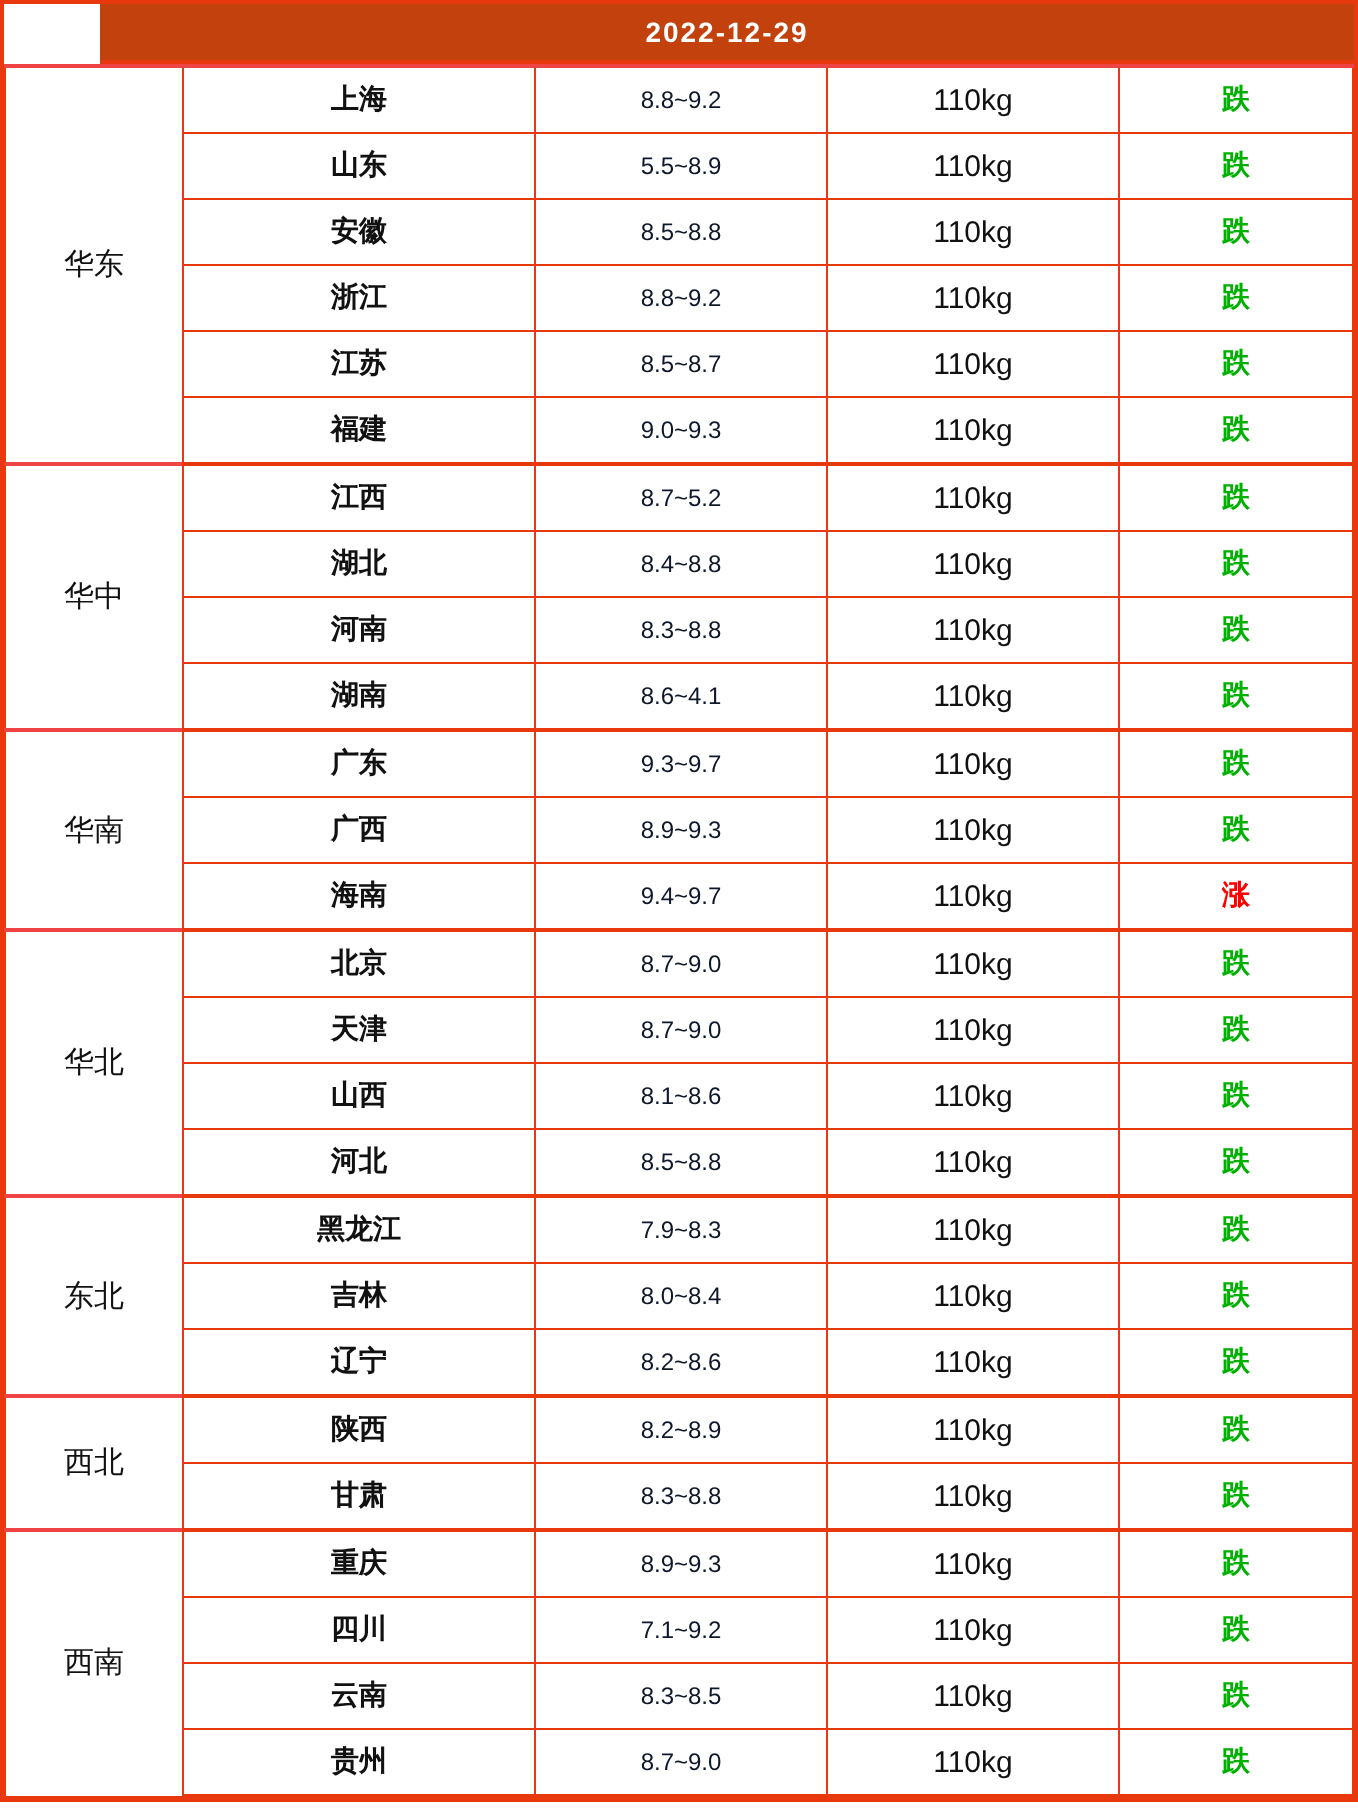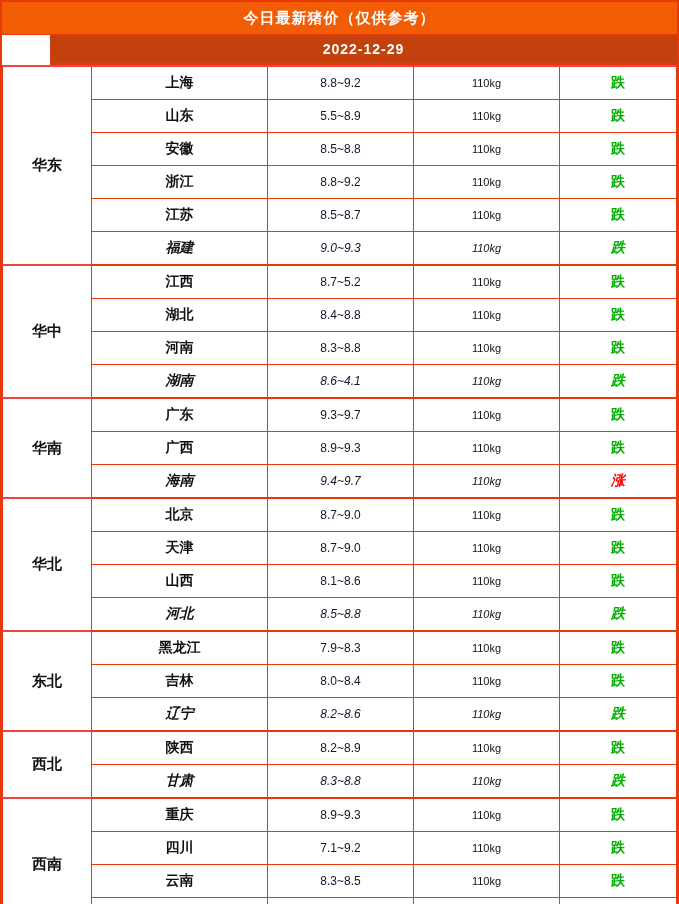--- a/index.html
+++ b/index.html
@@ -48,55 +48,54 @@
   table.price-table td {
     border: 1px solid #e8380d;
     height: 32px;
     text-align: center;
     vertical-align: middle;
     padding: 0;
   }
   td.region {
     width: 88px;
     font-size: 15px;
-    font-weight: bold;
+    font-weight: normal;
     color: #111111;
     border-bottom: 2px solid #e8380d;
     border-top: 2px solid #e8380d;
   }
   td.province {
     width: 175px;
     font-size: 14px;
     font-weight: bold;
     color: #111111;
   }
   td.price {
     width: 145px;
     font-size: 12px;
     color: #0f172a;
   }
   td.weight {
     width: 145px;
-    font-size: 11px;
+    font-size: 15px;
     color: #111111;
   }
   td.trend {
     font-size: 14px;
     font-weight: bold;
   }
   td.trend.down { color: #00b000; }
   td.trend.up { color: #ff0000; }
   tr.group-start td { border-top: 2px solid #ef4444; }
-  tr.group-end td { border-bottom: 2px solid #e8380d; font-style: italic; }
+  tr.group-end td { border-bottom: 2px solid #e8380d; }
 </style>
 </head>
 <body>
 
 <div class="sheet">
-  <div class="title-bar">今日最新猪价（仅供参考）</div>
   <div class="date-bar">2022-12-29</div>
   <table class="price-table">
     <tbody>
         <tr class="group-start">
           <td class="region" rowspan="6">华东</td>
           <td class="province">上海</td>
           <td class="price">8.8~9.2</td>
           <td class="weight">110kg</td>
           <td class="trend down">跌</td>
         </tr>

